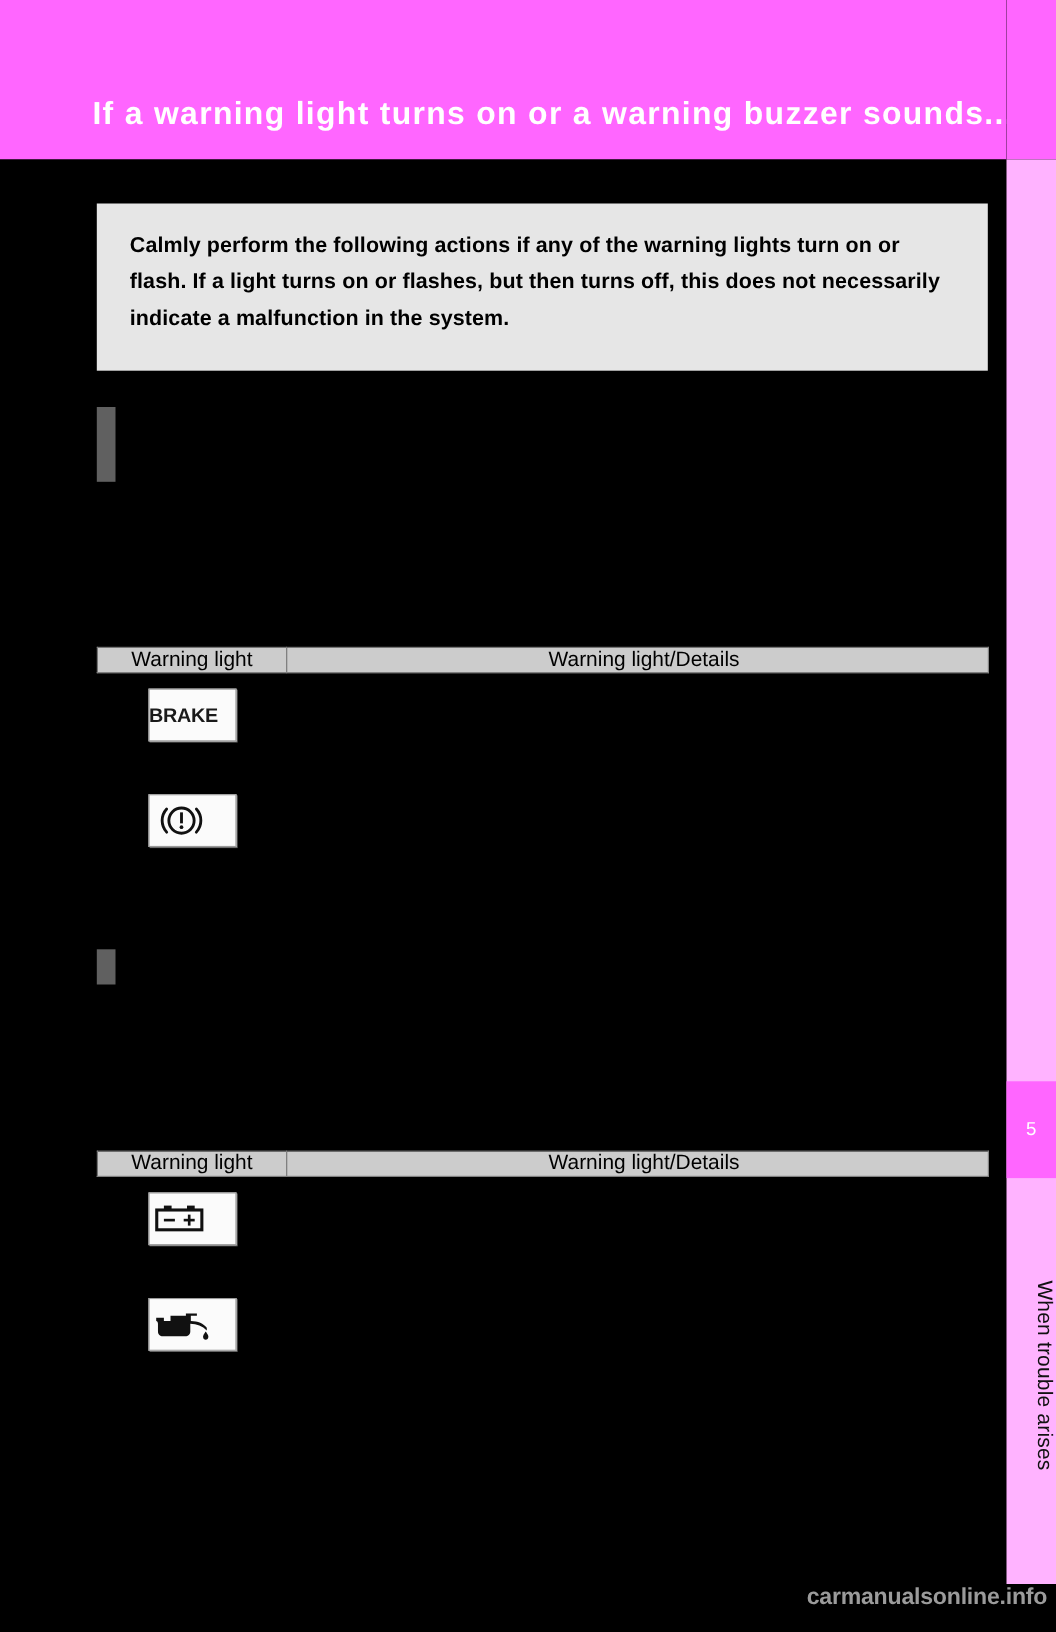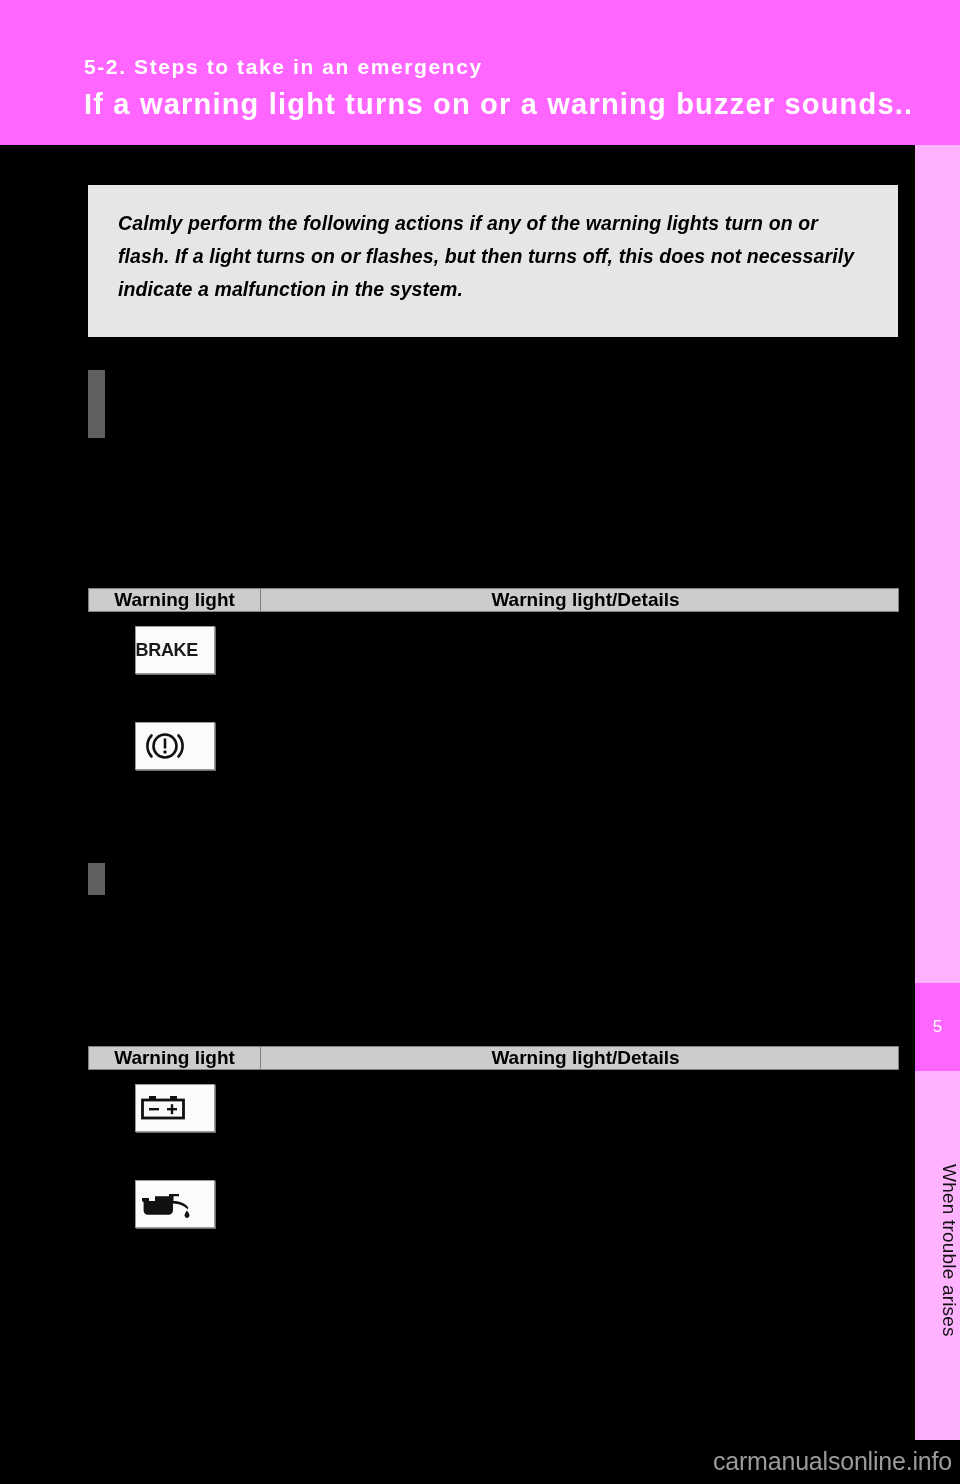--- a/index.html
+++ b/index.html
@@ -144,21 +144,20 @@
     background: #e6e6e6;
     box-sizing: border-box;
     padding: 22px 30px 0 30px;
   }
   .notice-text {
     color: #000000;
     font-size: 19.5px;
     font-weight: bold;
     line-height: 33px;
     letter-spacing: 0.1px;
-    font-style: italic;
   }
 
   
   .marker-bar {
     position: absolute;
     background: #606060;
     width: 17px;
   }
   .marker-bar.m1 { left: 88px; top: 225px; height: 68px; }
   .marker-bar.m2 { left: 88px; top: 718px; height: 32px; }
@@ -171,21 +170,21 @@
     border-collapse: collapse;
     table-layout: fixed;
   }
   .wl-table.t1 { top: 443px; }
   .wl-table.t2 { top: 901px; }
 
   .wl-table thead th {
     background: #cccccc;
     color: #000000;
     font-size: 19px;
-    font-weight: bold;
+    font-weight: normal;
     height: 22px;
     border: 1px solid #808080;
     padding: 0;
     text-align: center;
     box-sizing: border-box;
   }
   .wl-table th.col-light { width: 172px; }
   .wl-table th.col-details { width: 638px; padding-left: 12px; }
 
   .wl-table tbody td {
@@ -221,37 +220,36 @@
     color: #1a1a1a;
     letter-spacing: -0.3px;
     font-family: "Liberation Sans", sans-serif;
   }
   .wl-icon svg { display: block; }
 
   
   .watermark {
     position: absolute;
     right: 8px;
-    bottom: 8px;
+    bottom: 20px;
     color: #9b9b9b;
-    font-size: 25px;
-    font-weight: normal;
+    font-size: 21px;
+    font-weight: bold;
     letter-spacing: -0.2px;
     z-index: 5;
     white-space: nowrap;
   }
 </style>
 </head>
 <body>
 
 <div id="page">
 
   <div class="header-band">
     <div class="header-inner">
-      <div class="section-label">5-2. Steps to take in an emergency</div>
       <div class="section-title">If a warning light turns on or a warning buzzer sounds...</div>
     </div>
   </div>
 
   <div class="content">
 
     <div class="notice-box">
       <div class="notice-text">Calmly perform the following actions if any of the warning lights turn on or flash. If a light turns on or flashes, but then turns off, this does not necessarily indicate a malfunction in the system.</div>
     </div>
 

